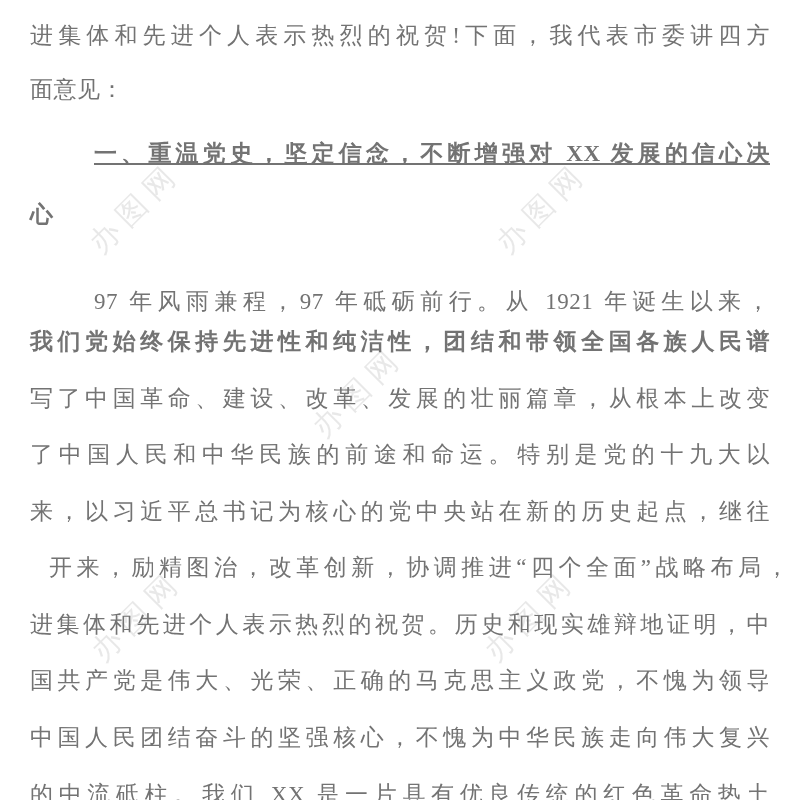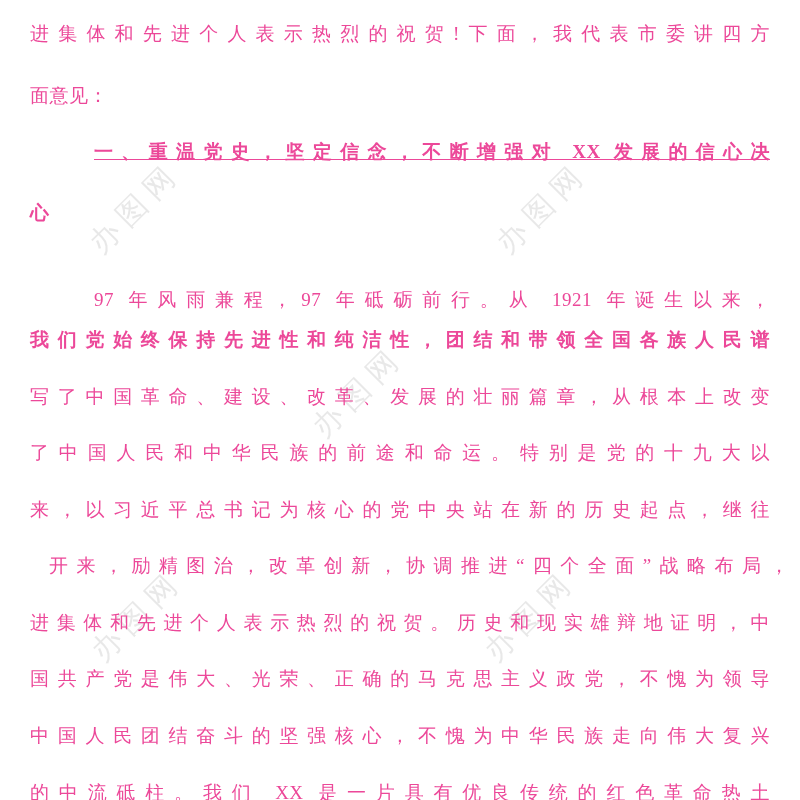--- a/index.html
+++ b/index.html
@@ -22,23 +22,23 @@
   }
   .text-layer {
     position: absolute;
     inset: 0;
     z-index: 2;
   }
   .line {
     position: absolute;
     left: 30px;
     width: 740px;
-    font-size: 19px;
+    font-size: 23px;
     line-height: 1.25;
-    color: #ec4899;
+    color: #737373;
     white-space: normal;
     letter-spacing: 0.5px;
   }
   .line.justify {
     text-align: justify;
     text-align-last: justify;
     text-justify: inter-character;
   }
   .line.left {
     text-align: left;
@@ -74,21 +74,21 @@
   <div class="watermark-layer">
     <div class="watermark" style="left:135px; top:208px;">办图网</div>
     <div class="watermark" style="left:542px; top:208px;">办图网</div>
     <div class="watermark" style="left:358px; top:392px;">办图网</div>
     <div class="watermark" style="left:137px; top:616px;">办图网</div>
     <div class="watermark" style="left:530px; top:616px;">办图网</div>
   </div>
 
   <div class="text-layer">
     <div class="line justify" style="top:22px;">进集体和先进个人表示热烈的祝贺!下面，我代表市委讲四方</div>
-    <div class="line left" style="top:84px;">面意见：</div>
+    <div class="line left" style="top:76px;">面意见：</div>
     <div class="line heading justify indent" style="top:140px;text-decoration:underline;">一、重温党史，坚定信念，不断增强对 XX 发展的信心决</div>
     <div class="line heading left" style="top:201px;">心</div>
     <div class="line justify indent" style="top:288px;">97 年风雨兼程，97 年砥砺前行。从 1921 年诞生以来，</div>
     <div class="line justify" style="top:328px;font-weight:bold;">我们党始终保持先进性和纯洁性，团结和带领全国各族人民谱</div>
     <div class="line justify" style="top:385px;">写了中国革命、建设、改革、发展的壮丽篇章，从根本上改变</div>
     <div class="line justify" style="top:441px;">了中国人民和中华民族的前途和命运。特别是党的十九大以</div>
     <div class="line justify" style="top:498px;">来，以习近平总书记为核心的党中央站在新的历史起点，继往</div>
     <div class="line justify" style="top:554px;margin-left:19px;">开来，励精图治，改革创新，协调推进“四个全面”战略布局，</div>
     <div class="line justify" style="top:611px;">进集体和先进个人表示热烈的祝贺。历史和现实雄辩地证明，中</div>
     <div class="line justify" style="top:667px;">国共产党是伟大、光荣、正确的马克思主义政党，不愧为领导</div>

